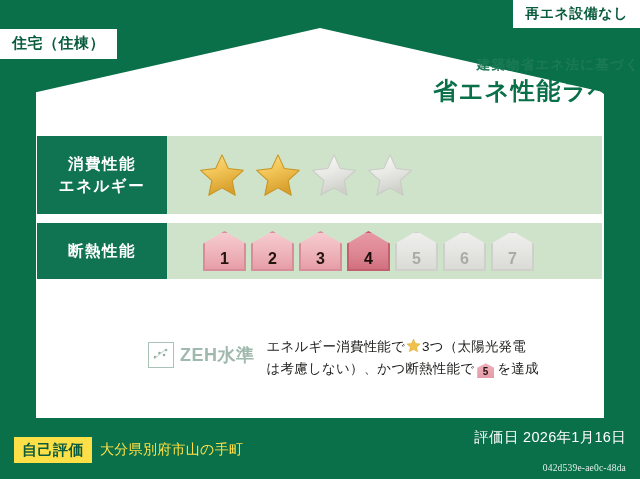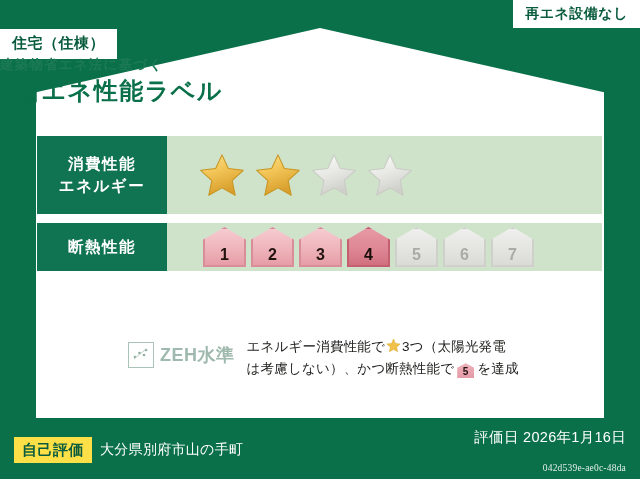--- a/index.html
+++ b/index.html
@@ -49,21 +49,21 @@
     letter-spacing:0.5px;
     padding:6px 12px 7px 12px;
     line-height:1.1;
     white-space:nowrap;
   }
 
   
   .title-wrap{
     position:absolute;
     left:0; top:57px; width:640px;
-    text-align:left;
+    text-align:right;
     pointer-events:none;
   }
   .title-sub{
     color:#1b7a55;
     font-size:13.5px;
     font-weight:bold;
     letter-spacing:1.2px;
     line-height:1.2;
   }
   .title-main{
@@ -81,21 +81,21 @@
     position:absolute;
     left:37px; top:136px;
     width:565px;
   }
   .metric-row{
     display:flex;
     align-items:stretch;
     margin-bottom:9px;
     height:78px;
   }
-  .metric-row.row2{height:48px;}
+  .metric-row.row2{height:56px;}
   .metric-label{
     flex:0 0 130px;
     background:#107352;
     color:#ffffff;
     font-weight:bold;
     font-size:15.5px;
     letter-spacing:1.5px;
     display:flex;
     flex-direction:column;
     align-items:center;
@@ -154,20 +154,21 @@
   .note{
     position:absolute;
     left:128px; top:336px;
     display:flex;
     align-items:flex-start;
     gap:12px;
   }
   .zeh{
     display:flex;align-items:center;gap:6px;
     padding-top:6px;
+    margin-left:20px;
   }
   .zeh-icon{
     width:26px;height:26px;
     border:1.5px solid #a9c3b6;
     box-sizing:border-box;
     position:relative;
     background:#ffffff;
   }
   .zeh-text{
     color:#9fb9ae;
@@ -222,21 +223,21 @@
     color:#0a5c3e;
     font-weight:bold;
     font-size:15px;
     letter-spacing:0.5px;
     padding:4px 8px 5px 8px;
     line-height:1.15;
     white-space:nowrap;
   }
   .address{
     margin-left:8px;
-    color:#ffffff;
+    color:#fde047;
     font-size:14px;
     letter-spacing:0.3px;
     white-space:nowrap;
     font-family:Liberation Serif, serif;
   }
   .footer-right{
     margin-left:auto;
     margin-right:14px;
     text-align:right;
     color:#ffffff;

